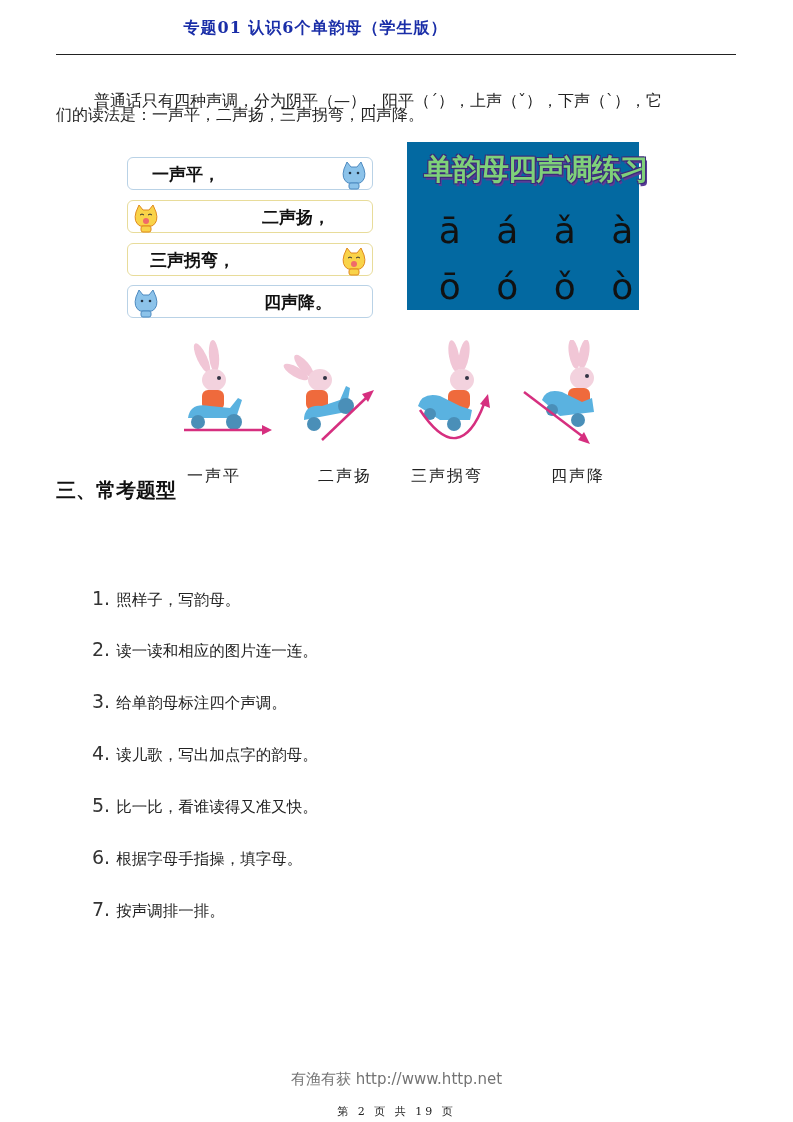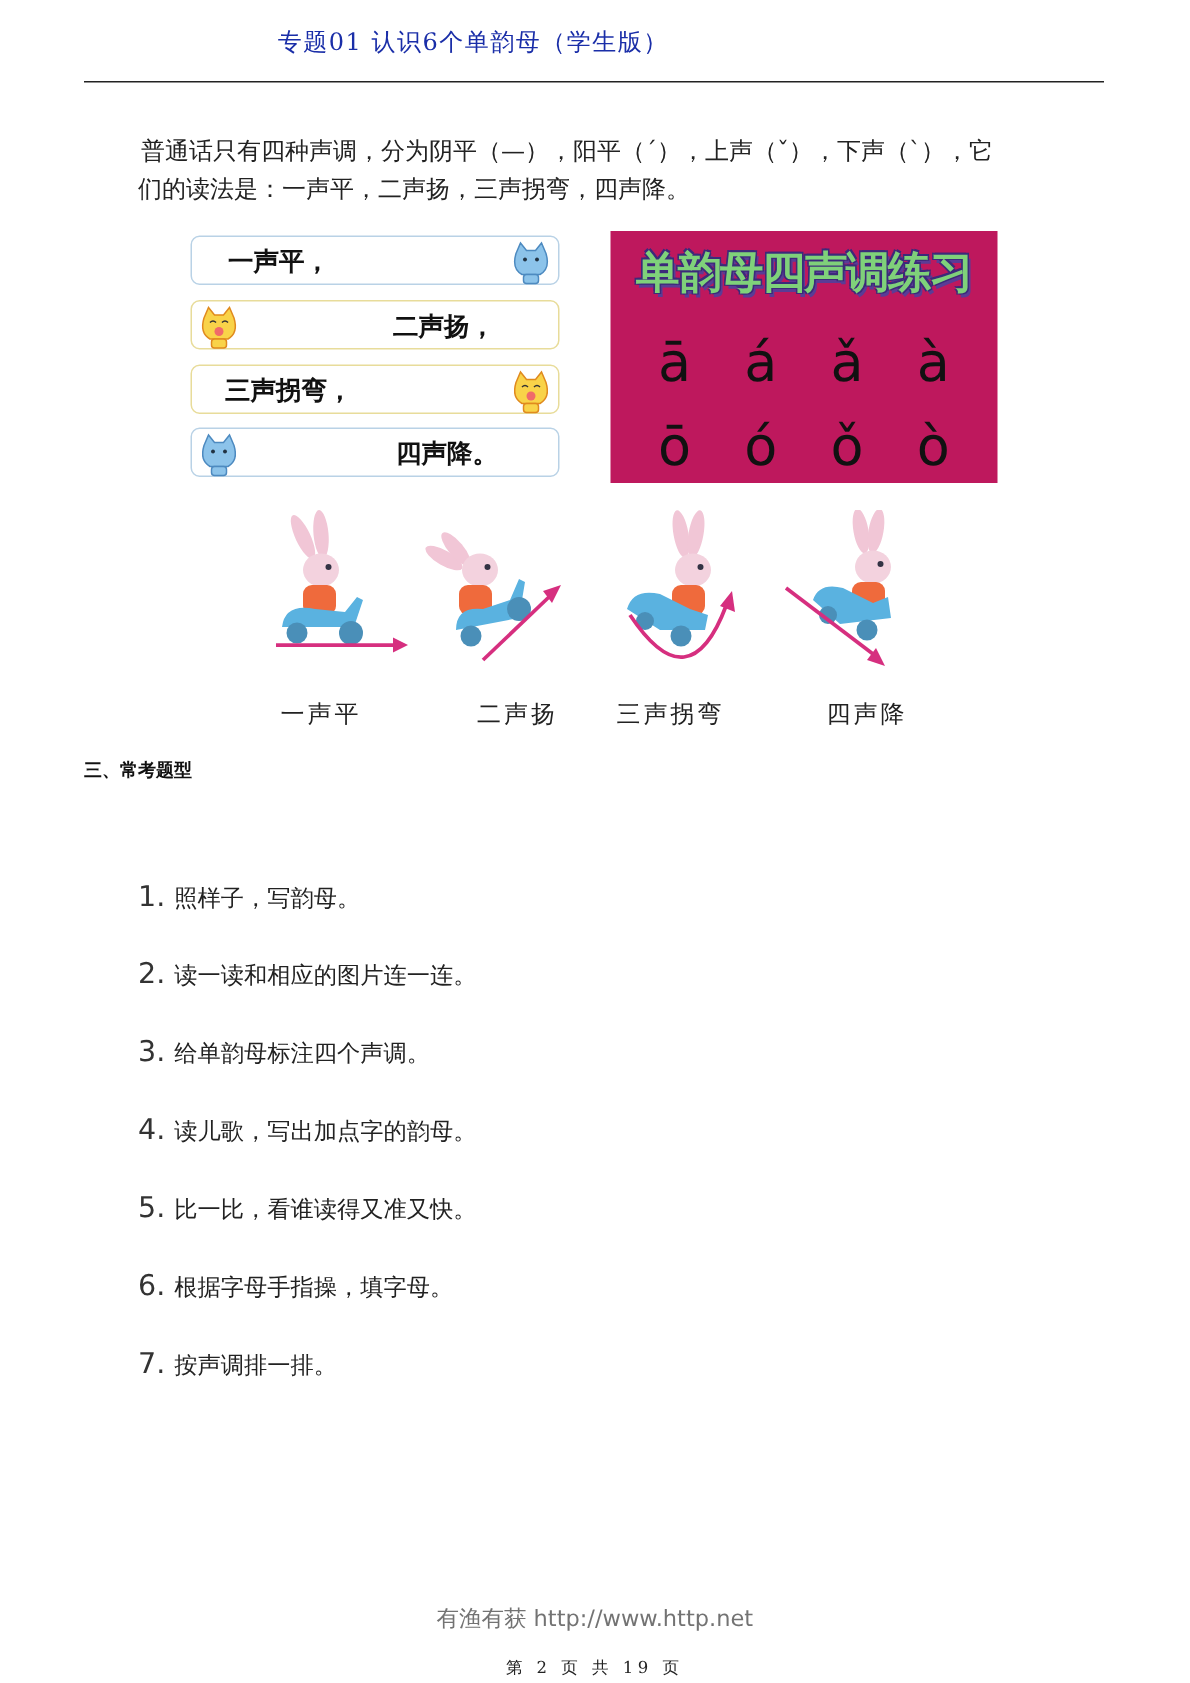--- a/index.html
+++ b/index.html
@@ -1,51 +1,51 @@
 <!DOCTYPE html>
 <html><head>
 <meta charset="utf-8">
 <style>
   html, body { margin: 0; padding: 0; background: #ffffff; }
   body { width: 793px; height: 1122px; position: relative; overflow: hidden;
          font-family: "DejaVu Serif", "Liberation Serif", serif; color: #111; }
   .header-title { position: absolute; top: 18px; left: 0; width: 631px; text-align: center;
-         font-family: "DejaVu Serif", serif; font-weight: normal; font-size: 16px; color: #1a2ea8; letter-spacing: 1px; }
+         font-family: "DejaVu Serif", serif; font-weight: bold; font-size: 16px; color: #1a2ea8; letter-spacing: 1px; }
   .header-rule { position: absolute; top: 54px; left: 56px; width: 680px; height: 0; border-top: 1.5px solid #222; }
   .para { position: absolute; left: 56px; width: 680px; font-size: 16px; line-height: 22px; color: #222; }
   .para1 { top: 72px; text-indent: 38px; margin-top: 18px; }
-  .para2 { top: 115px; margin-left: 36px; }
+  .para2 { top: 104px; }
 
   
   .tone-card { position: absolute; left: 127px; top: 157px; width: 248px; height: 163px; }
   .tone-row { position: absolute; left: 0; width: 246px; height: 33px; border-radius: 6px; background: #fff;
               box-sizing: border-box; }
   .tone-row.blue { border: 1.5px solid #b9d2e6; }
   .tone-row.yellow { border: 1.5px solid #e8dc9a; }
   .tone-row .txt { position: absolute; top: 5px; font-family: "DejaVu Sans", sans-serif; font-weight: bold;
                    font-size: 17px; color: #111; }
   .cat { position: absolute; width: 32px; height: 32px; }
 
   
-  .vowel-card { position: absolute; left: 407px; top: 154px; width: 258px; height: 168px; background: #be185d; }
+  .vowel-card { position: absolute; left: 407px; top: 142px; width: 232px; height: 168px; background: #0369a1; }
   .vowel-title { position: absolute; top: 8px; left: 0; width: 258px; text-align: center;
                  font-family: "DejaVu Sans", sans-serif; font-weight: bold; font-size: 29px; color: #7fd17a;
                  letter-spacing: -1px;
                  text-shadow: 1px 1px 0 #3c2a7a, -1px -1px 0 #3c2a7a, 1px -1px 0 #3c2a7a, -1px 1px 0 #3c2a7a, 2px 3px 0 #5a3c96; }
   .vowel-row { position: absolute; left: 0; width: 258px; display: flex; justify-content: space-around;
                padding: 0 14px; box-sizing: border-box; font-family: "DejaVu Sans", sans-serif; font-size: 36px; color: #111; }
   .vowel-row span { width: 50px; text-align: center; }
   .vrow1 { top: 68px; }
   .vrow2 { top: 124px; }
 
   
   .rabbit { position: absolute; width: 95px; height: 110px; }
   .rabbit-label { position: absolute; top: 466px; font-size: 16px; color: #222; letter-spacing: 2px; }
 
-  .section-heading { position: absolute; left: 56px; top: 505px; font-weight: bold; font-size: 12px; color: #111; }
+  .section-heading { position: absolute; left: 56px; top: 477px; font-weight: bold; font-size: 20px; color: #111; }
   .q-item { position: absolute; left: 92px; font-size: 15.5px; color: #222; margin-top: 37px; }
   .q-item .num { font-family: "DejaVu Sans", sans-serif; font-size: 19px; color: #333; margin-right: 6px; font-weight: normal; }
 
   .footer { position: absolute; top: 1070px; left: 0; width: 793px; text-align: center; height: 24px; }
   .footer .page { position: absolute; left: 0; width: 793px; text-align: center; top: 2px;
                   font-family: "DejaVu Serif", serif; font-size: 11px; color: #222; letter-spacing: 3px; margin-top: 32px; }
   .footer .wm { position: absolute; left: 0; width: 793px; text-align: center; top: 0;
                 font-family: "DejaVu Sans", sans-serif; font-size: 15px; color: rgba(90,90,90,0.85); }
 </style>
 </head>

